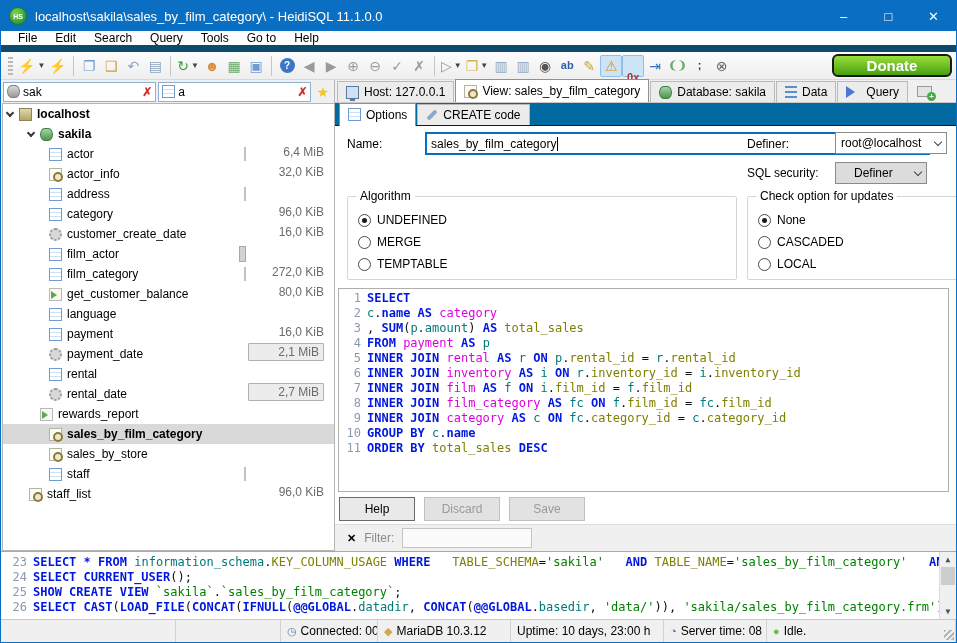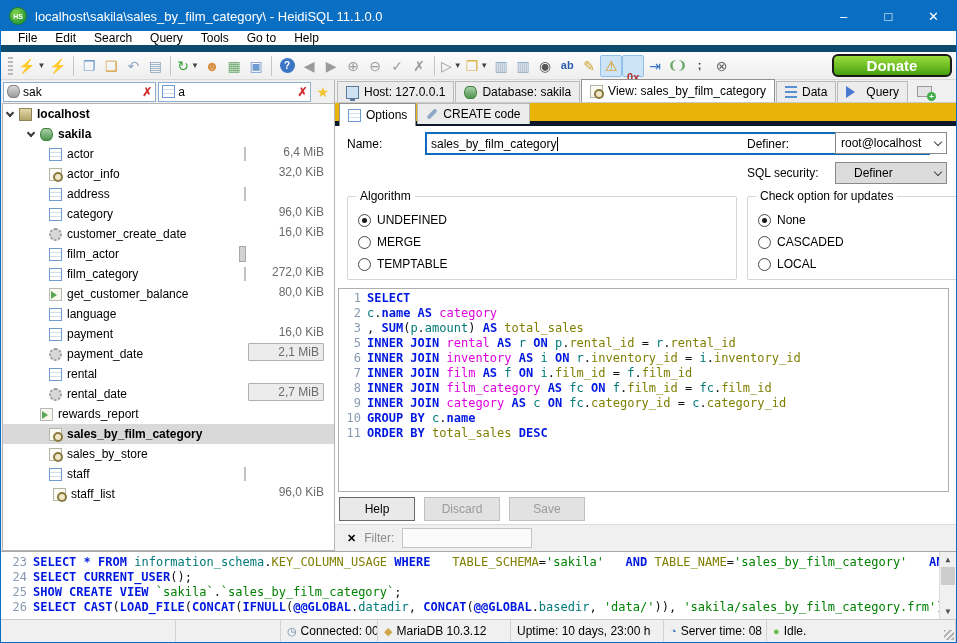--- a/index.html
+++ b/index.html
@@ -78,21 +78,21 @@
   .ic-addtab:after { content:"+"; position:absolute; right:-5px; bottom:-5px; width:9px; height:9px;
     background:#3fae49; border-radius:50%; color:#fff; font:bold 8px/9px "Liberation Sans",sans-serif; text-align:center; }
   .ic-wrench { width:4px; height:12px; background:#8fa8c8; border-radius:2px; transform:rotate(45deg); margin:0 4px; }
   
   .main { flex:1; display:flex; flex-direction:column; min-width:0; background:#fff; }
   .maintabs { height:23px; background:#f0f0f0; display:flex; align-items:flex-end; flex:none; padding-left:2px; border-bottom:1px solid #c9c9c9;}
   .tab { height:21px; display:flex; align-items:center; gap:5px; padding:0 8px; border:1px solid #b9b9b9; border-bottom:none;
     background:#ececec; margin-right:1px; white-space:nowrap; }
   .tab.active { background:#fff; height:23px; border-color:#919191; position:relative; z-index:2; }
   .tab.plain { border:none; background:none; }
-  .subtabs { height:23px; background:#eab308; display:flex; align-items:flex-start; flex:none; padding-left:4px; border-bottom:5px solid #0f172a; }
+  .subtabs { height:23px; background:#0369a1; display:flex; align-items:center; flex:none; padding-left:4px; border-bottom:1px solid #0f172a; }
   .options-pane { height:160px; flex:none; position:relative; background:#fff; }
   .field-label { position:absolute; color:#000; }
   .name-input { position:absolute; left:90px; top:6px; width:505px; height:23px; border:2px solid #0d6cbd;
     background:#fff; display:flex; align-items:center; padding:0 4px; }
   .caret-bar { display:inline-block; width:1px; height:14px; background:#000; margin-left:1px; }
   .combo { position:absolute; height:22px; border:1px solid #8a8a8a; background:#fff; display:flex; align-items:center; padding:0 5px; }
   .combo .cchev { margin-left:auto; width:6px; height:6px; border-right:1px solid #444; border-bottom:1px solid #444; transform:rotate(45deg); margin-top:-3px; }
   .combo.gray { background:#dcdcdc; }
   .groupbox { position:absolute; border:1px solid #d5d5d5; border-radius:2px; }
   .groupbox .gtitle { position:absolute; top:-8px; left:8px; background:#fff; padding:0 4px; }
@@ -370,40 +370,40 @@
           <div class="trow" style="padding-left: 46px;">
             <span class="ic ic-view"></span>
             <span class="lbl">sales_by_store</span>
           </div>
           <div class="trow" style="padding-left: 46px;">
             <span class="ic ic-table"></span>
             <span class="lbl">staff</span>
             <span class="tbar line"></span>
             <span class="tsize">96,0 KiB</span>
           </div>
-          <div class="trow" style="padding-left: 50px;">
+          <div class="trow" style="padding-left: 26px;">
             <span class="ic ic-view"></span>
             <span class="lbl">staff_list</span>
           </div>
         </div>
     </div>
 
     <div class="main">
       <div class="maintabs" id="maintabs">
           <div class="tab">
             <span class="ic ic-host"></span>
             <span>Host: 127.0.0.1</span>
           </div>
+          <div class="tab active">
+            <span class="ic ic-view"></span>
+            <span>View: sales_by_film_category</span>
+          </div>
           <div class="tab">
             <span class="ic ic-db"></span>
             <span>Database: sakila</span>
-          </div>
-          <div class="tab active">
-            <span class="ic ic-view"></span>
-            <span>View: sales_by_film_category</span>
           </div>
           <div class="tab">
             <span class="ic ic-data"></span>
             <span>Data</span>
           </div>
           <div class="tab">
             <span class="ic ic-query"></span>
             <span>Query</span>
           </div>
           <div class="tab plain">
@@ -426,21 +426,21 @@
         <div class="name-input">
           <span>sales_by_film_category</span>
           <span class="caret-bar"></span>
         </div>
         <div class="field-label" style="left:412px;top:11px;">Definer:</div>
         <div class="combo" style="left:500px;top:6px;width:112px;">
           <span>root@localhost</span>
           <span class="cchev"></span>
         </div>
         <div class="field-label" style="left:412px;top:40px;">SQL security:</div>
-        <div class="combo gray" style="left:500px;top:36px;width:112px;padding-left:18px;">
+        <div class="combo gray" style="left:500px;top:36px;width:92px;padding-left:18px;">
           <span>Definer</span>
           <span class="cchev"></span>
         </div>
         <div class="groupbox" style="left:12px;top:70px;width:390px;height:84px;">
           <span class="gtitle">Algorithm</span>
           <span id="algo-radios"><div class="radio-row" style="top: 16px;">
                 <span class="radio sel"></span>
                 <span>UNDEFINED</span>
               </div><div class="radio-row" style="top: 38px;">
                 <span class="radio"></span>
@@ -463,20 +463,21 @@
                 <span>LOCAL</span>
               </div></span>
         </div>
       </div>
 
       <div class="editor-wrap">
         <div class="editor" id="editor">
             <div class="cline"><span class="lineno">1</span><span class="t-kw">SELECT</span></div>
             <div class="cline"><span class="lineno">2</span><span class="t-id">c</span><span class="t-pl">.</span><span class="t-kw">name</span><span class="t-pl"> </span><span class="t-kw">AS</span><span class="t-pl"> </span><span class="t-tbl">category</span></div>
             <div class="cline"><span class="lineno">3</span><span class="t-pl">, </span><span class="t-kw">SUM</span><span class="t-pl">(</span><span class="t-id">p</span><span class="t-pl">.</span><span class="t-id">amount</span><span class="t-pl">) </span><span class="t-kw">AS</span><span class="t-pl"> </span><span class="t-col">total_sales</span></div>
+            <div class="cline"><span class="lineno">4</span><span class="t-kw">FROM</span><span class="t-pl"> </span><span class="t-tbl">payment</span><span class="t-pl"> </span><span class="t-kw">AS</span><span class="t-pl"> </span><span class="t-id">p</span></div>
             <div class="cline"><span class="lineno">5</span><span class="t-kw">INNER JOIN</span><span class="t-pl"> </span><span class="t-tbl">rental</span><span class="t-pl"> </span><span class="t-kw">AS</span><span class="t-pl"> </span><span class="t-id">r</span><span class="t-pl"> </span><span class="t-kw">ON</span><span class="t-pl"> </span><span class="t-id">p</span><span class="t-pl">.</span><span class="t-col">rental_id</span><span class="t-pl"> = </span><span class="t-id">r</span><span class="t-pl">.</span><span class="t-col">rental_id</span></div>
             <div class="cline"><span class="lineno">6</span><span class="t-kw">INNER JOIN</span><span class="t-pl"> </span><span class="t-tbl">inventory</span><span class="t-pl"> </span><span class="t-kw">AS</span><span class="t-pl"> </span><span class="t-id">i</span><span class="t-pl"> </span><span class="t-kw">ON</span><span class="t-pl"> </span><span class="t-id">r</span><span class="t-pl">.</span><span class="t-col">inventory_id</span><span class="t-pl"> = </span><span class="t-id">i</span><span class="t-pl">.</span><span class="t-col">inventory_id</span></div>
             <div class="cline"><span class="lineno">7</span><span class="t-kw">INNER JOIN</span><span class="t-pl"> </span><span class="t-tbl">film</span><span class="t-pl"> </span><span class="t-kw">AS</span><span class="t-pl"> </span><span class="t-id">f</span><span class="t-pl"> </span><span class="t-kw">ON</span><span class="t-pl"> </span><span class="t-id">i</span><span class="t-pl">.</span><span class="t-col">film_id</span><span class="t-pl"> = </span><span class="t-id">f</span><span class="t-pl">.</span><span class="t-col">film_id</span></div>
             <div class="cline"><span class="lineno">8</span><span class="t-kw">INNER JOIN</span><span class="t-pl"> </span><span class="t-tbl">film_category</span><span class="t-pl"> </span><span class="t-kw">AS</span><span class="t-pl"> </span><span class="t-id">fc</span><span class="t-pl"> </span><span class="t-kw">ON</span><span class="t-pl"> </span><span class="t-id">f</span><span class="t-pl">.</span><span class="t-col">film_id</span><span class="t-pl"> = </span><span class="t-id">fc</span><span class="t-pl">.</span><span class="t-col">film_id</span></div>
             <div class="cline"><span class="lineno">9</span><span class="t-kw">INNER JOIN</span><span class="t-pl"> </span><span class="t-tbl">category</span><span class="t-pl"> </span><span class="t-kw">AS</span><span class="t-pl"> </span><span class="t-id">c</span><span class="t-pl"> </span><span class="t-kw">ON</span><span class="t-pl"> </span><span class="t-id">fc</span><span class="t-pl">.</span><span class="t-col">category_id</span><span class="t-pl"> = </span><span class="t-id">c</span><span class="t-pl">.</span><span class="t-col">category_id</span></div>
             <div class="cline"><span class="lineno">10</span><span class="t-kw">GROUP BY</span><span class="t-pl"> </span><span class="t-id">c</span><span class="t-pl">.</span><span class="t-kw">name</span></div>
             <div class="cline"><span class="lineno">11</span><span class="t-kw">ORDER BY</span><span class="t-pl"> </span><span class="t-col">total_sales</span><span class="t-pl"> </span><span class="t-kw">DESC</span></div>
           </div>
       </div>
 

